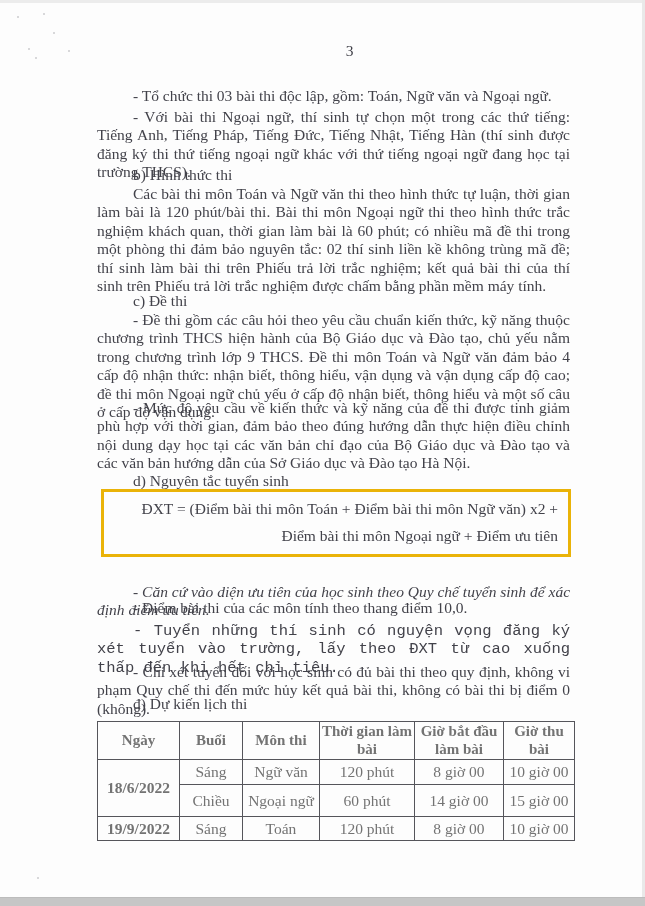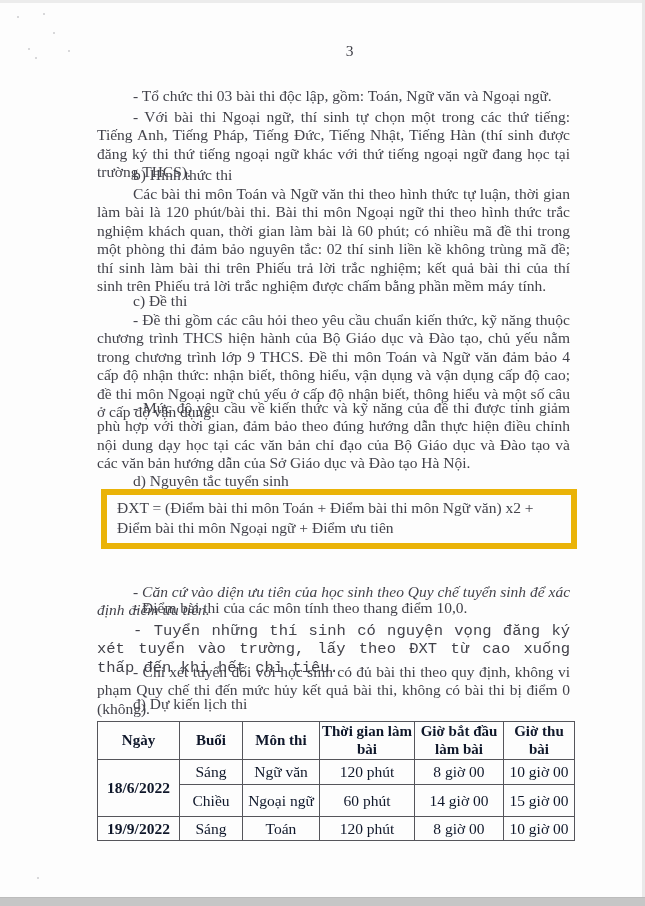--- a/index.html
+++ b/index.html
@@ -21,35 +21,35 @@
   }
   .pagenum {
     text-indent:0;
     text-align:center;
     padding-left:16px;
   }
   .formula-box {
     position:absolute;
     left:101px; top:489px;
     width:444px;
-    border:6px solid #eab308;
+    border:3px solid #eab308;
     padding:3px 10px 5px 10px;
     font-size:15.5px;
-    line-height:20px;
-    text-align:left;
+    line-height:27px;
+    text-align:right;
     background:#fdfdfd;
   }
   table.sched {
     position:absolute;
     left:97px; top:721px;
     width:477px;
     border-collapse:collapse;
     table-layout:fixed;
     font-size:15.5px;
-    color:#0f172a;
+    color:#737373;
   }
   table.sched th, table.sched td {
     border:1px solid #55555b;
     text-align:center;
     vertical-align:middle;
     padding:1px 2px;
     overflow:hidden;
   }
   table.sched th {
     font-weight:bold;

